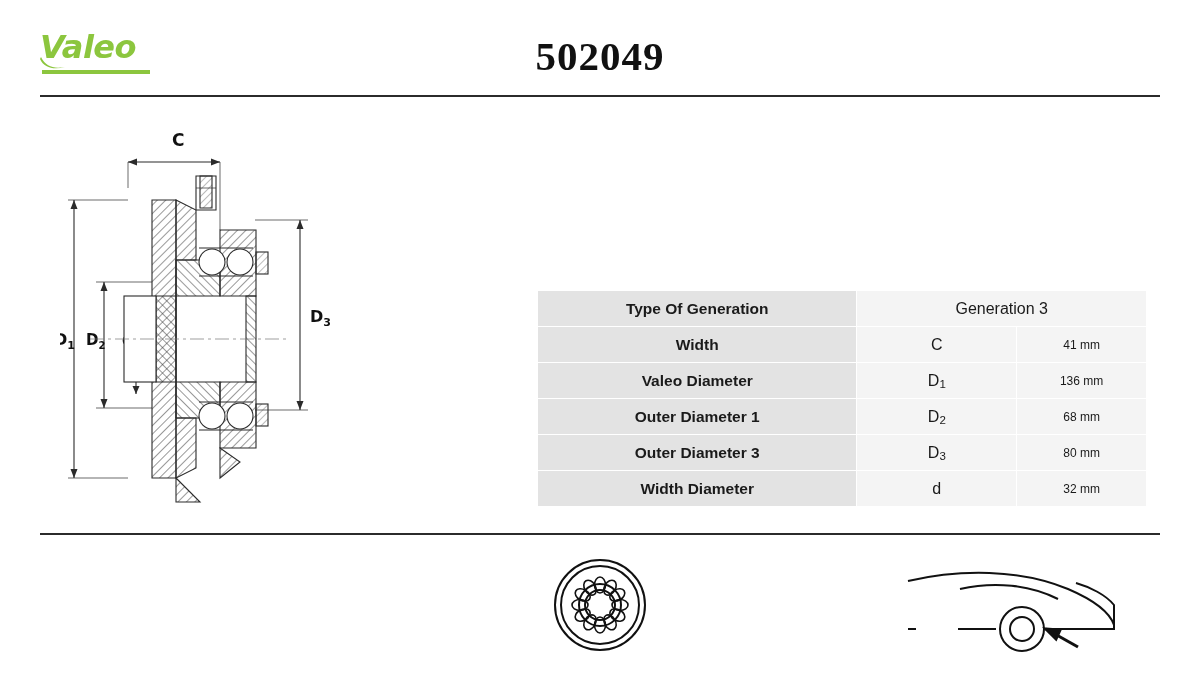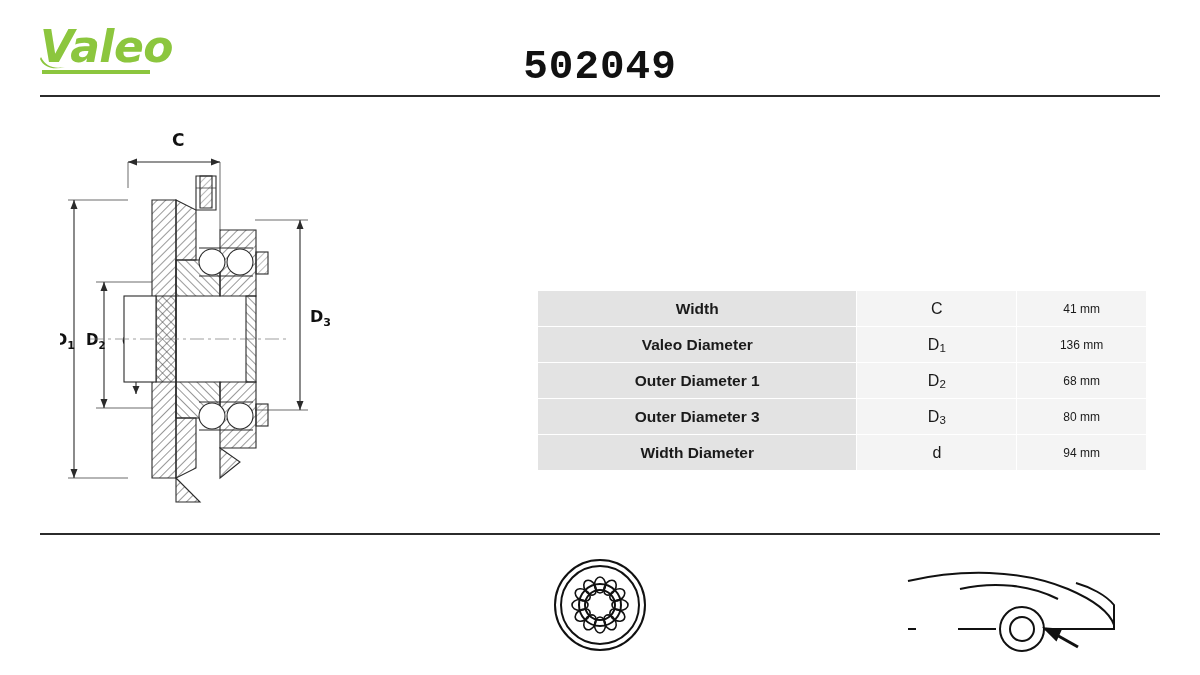--- a/index.html
+++ b/index.html
@@ -23,46 +23,45 @@
     left: 40px; top: 18px; width: 1120px; height: 72px;
   }
   .logo {
     position: absolute; left: 0; top: 12px;
     width: 150px; height: 52px;
   }
   .logo-text {
     font-family: "DejaVu Sans", sans-serif;
     font-weight: bold;
     font-style: italic;
-    font-size: 44px;
+    font-size: 32px;
     color: #8cc63e;
     letter-spacing: -0.5px;
     line-height: 34px;
   }
   .logo-underline {
     position: absolute;
     left: 2px; top: 40px;
     width: 108px; height: 4px;
     background: #8cc63e;
   }
   .logo-swoosh {
     position: absolute;
     left: 0px; top: 24px;
     width: 26px; height: 16px;
   }
   .page-title {
     position: absolute;
     left: 0; top: 14px; width: 1120px;
     text-align: center;
-    font-family: Liberation Mono, monospace;
+    font-family: Liberation Serif, serif;
     font-size: 41px;
     font-weight: bold;
     letter-spacing: 1px;
     color: #111111;
-    margin-top: 12px;
   }
   .rule {
     position: absolute;
     background: #2b2b2b;
   }
   .rule-top { left: 40px; top: 95px; width: 1120px; height: 2px; }
   .rule-bottom { left: 40px; top: 533px; width: 1120px; height: 2px; }
 
   
   .drawing {
@@ -247,20 +246,24 @@
         <path d="M160,338 L180,352 L160,368 Z" fill="url(#hatchA)" stroke="#2b2b2b"></path>
         <path d="M116,368 L140,392 L116,392 Z" fill="url(#hatchA)" stroke="#2b2b2b"></path>
 
         <line x1="30" y1="229" x2="230" y2="229" stroke="#777" stroke-width="0.7" stroke-dasharray="14,4,3,4"></line>
       </g>
     </svg>
   </div>
 
   <table class="spec-table">
     <tbody>
+      <tr class="row-gen">
+        <td class="c-label">Type Of Generation</td>
+        <td class="c-merged" colspan="2">Generation 3</td>
+      </tr>
       <tr>
         <td class="c-label">Width</td>
         <td class="c-sym"><span>C</span></td>
         <td class="c-val">41 mm</td>
       </tr>
       <tr>
         <td class="c-label">Valeo Diameter</td>
         <td class="c-sym"><span>D</span><sub>1</sub></td>
         <td class="c-val">136 mm</td>
       </tr>
@@ -270,21 +273,21 @@
         <td class="c-val">68 mm</td>
       </tr>
       <tr>
         <td class="c-label">Outer Diameter 3</td>
         <td class="c-sym"><span>D</span><sub>3</sub></td>
         <td class="c-val">80 mm</td>
       </tr>
       <tr>
         <td class="c-label">Width Diameter</td>
         <td class="c-sym"><span>d</span></td>
-        <td class="c-val">94 mm</td>
+        <td class="c-val">32 mm</td>
       </tr>
     </tbody>
   </table>
 
   <div class="rule rule-bottom"></div>
 
   <div class="footer">
 
 
     <div class="foot-item foot-bearing">

